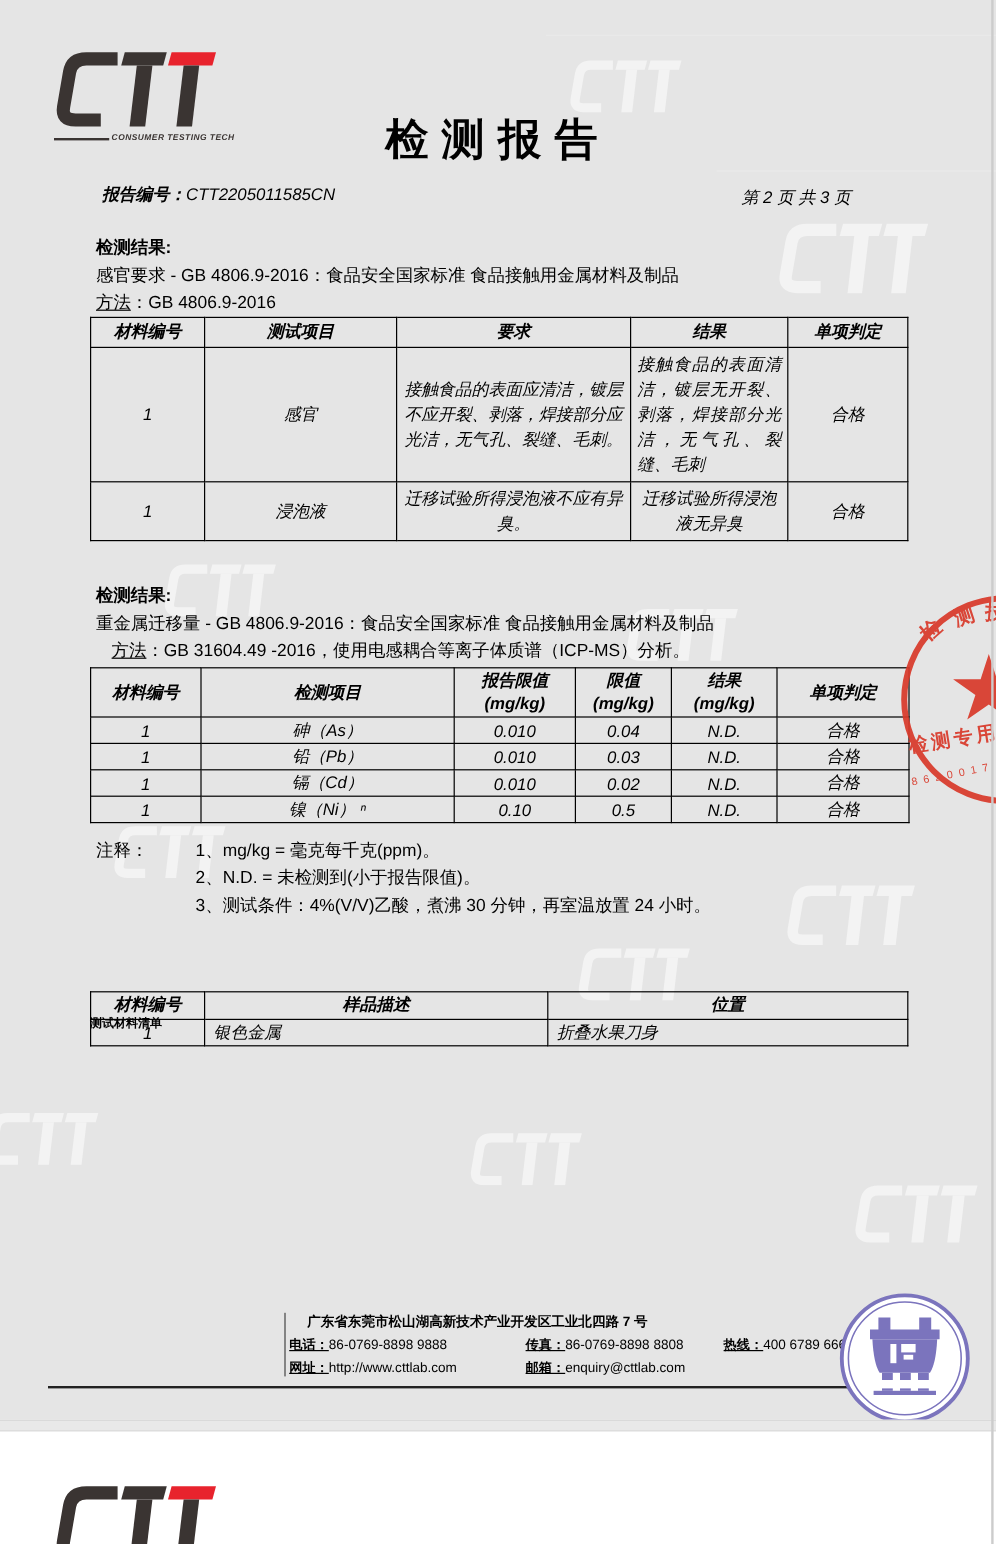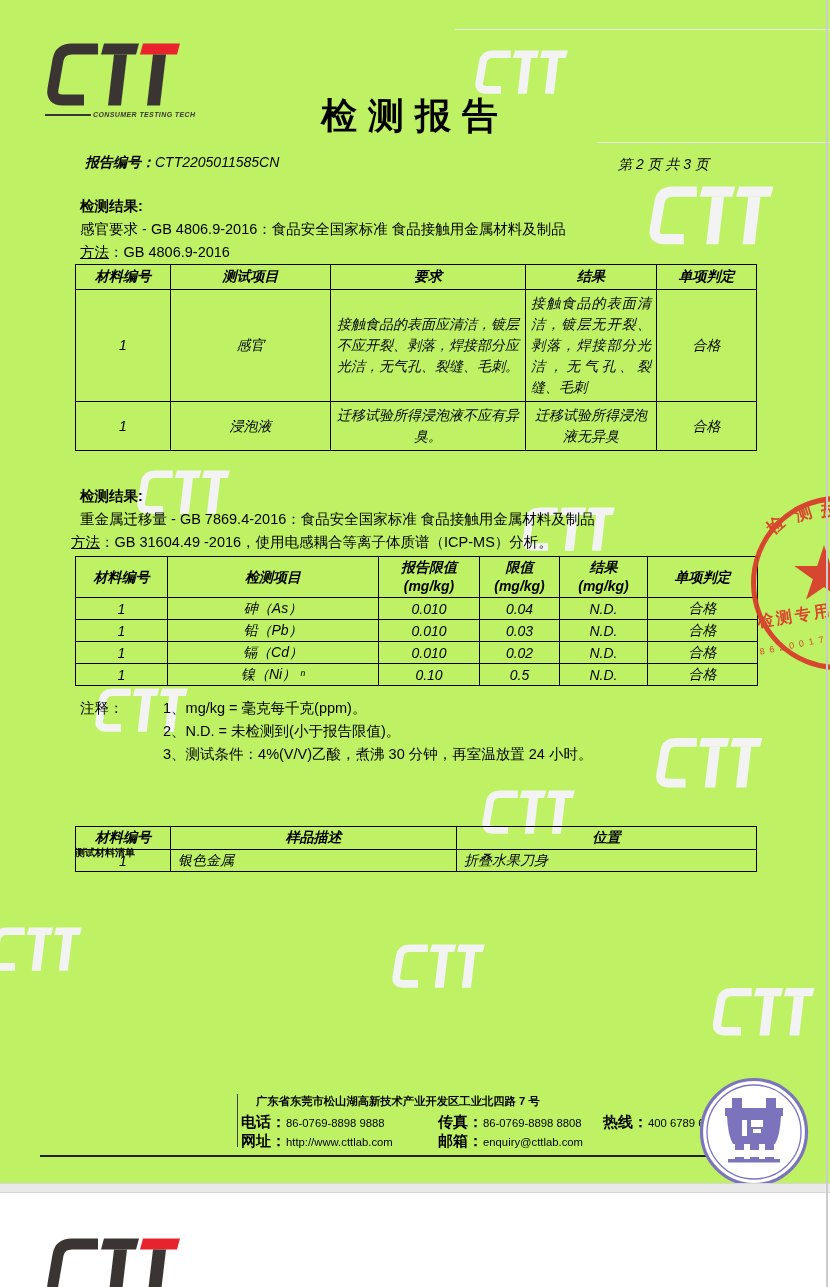--- a/index.html
+++ b/index.html
@@ -1,18 +1,18 @@
 <!DOCTYPE html>
 <html><head>
 <meta charset="utf-8">
 <style>
   html,body{margin:0;padding:0;background:#fff;}
   body{width:830px;font-family:"Liberation Sans",sans-serif;color:#000;position:relative;overflow-x:hidden;}
   .abs{position:absolute;}
-  .page2{position:relative;width:830px;height:1183px;background:#bef264;overflow:hidden;}
+  .page2{position:relative;width:830px;height:1183px;background:#e5e5e5;overflow:hidden;}
   .page-gap{height:8px;background:#e9e9e9;border-top:1px solid #d6d6d6;border-bottom:1px solid #d6d6d6;}
   .page3{position:relative;width:830px;height:95px;background:#fff;overflow:hidden;}
   .edge-line{position:absolute;left:826px;top:0;width:2px;height:1287px;background:#cccccc;z-index:9;}
   .faint{position:absolute;height:1px;background:#e9e9e9;z-index:0;}
 
   
   .logo{width:150px;z-index:2;}
   .logo-sub{display:flex;align-items:center;margin-top:1px;}
   .logo-line{flex:0 0 46px;height:2px;background:#3a3432;margin-left:8px;}
   .logo-sub span{font-style:italic;font-weight:bold;font-size:7px;letter-spacing:.4px;color:#3a3432;margin-left:2px;white-space:nowrap;}
@@ -41,21 +41,21 @@
   .t3 td.ctr{text-align:center;}
 
   .notes-label{left:80px;top:699px;font-weight:normal;font-size:14.5px;z-index:1;}
   .note-item{left:163px;font-size:14.5px;z-index:1;white-space:nowrap;}
 
   .disclaimer{left:45px;top:1046px;width:748px;font-size:10.6px;line-height:16.5px;text-align:justify;z-index:1;}
 
   .company{left:45px;top:1110px;font-size:16.5px;letter-spacing:2.5px;z-index:1;white-space:nowrap;}
   .vdiv{left:237px;top:1094px;width:1px;height:53px;background:#444;z-index:1;}
   .f-row{font-size:11.3px;z-index:1;white-space:nowrap;}
-  .f-row b{font-size:15px;}
+  .f-row b{font-size:11px;text-decoration:underline;}
   .hrule{left:40px;top:1155px;width:717px;height:2px;background:#222;z-index:1;}
 
   
   .stamp-red{left:751px;top:496px;width:174px;height:174px;z-index:3;color:#d93a2b;opacity:.93;}
   .stamp-red .ring{position:absolute;inset:0;border:5px solid #d93a2b;border-radius:50%;}
   .stamp-red .star{position:absolute;left:42px;top:49px;width:62px;height:60px;background:#d93a2b;
     clip-path:polygon(50% 0%,61% 35%,98% 35%,68% 57%,79% 91%,50% 70%,21% 91%,32% 57%,2% 35%,39% 35%);}
   .stamp-red .arc-ch{position:absolute;font-size:17px;font-weight:bold;}
   .stamp-red .st-use{position:absolute;left:6px;top:110px;font-size:16px;font-weight:bold;letter-spacing:3px;transform:rotate(-9deg);}
   .stamp-red .st-num{position:absolute;left:8px;top:144px;font-size:9px;letter-spacing:5px;transform:rotate(-11deg);}
@@ -165,22 +165,22 @@
       <td>1</td>
       <td>浸泡液</td>
       <td>迁移试验所得浸泡液不应有异臭。</td>
       <td>迁移试验所得浸泡液无异臭</td>
       <td>合格</td>
     </tr>
   </tbody>
     </table>
 
   <div class="abs h-bold" style="left:80px;top:487px">检测结果:</div>
-  <div class="abs std-line" style="left:80px;top:510px">重金属迁移量  - GB 7869.4-2016：食品安全国家标准 食品接触用金属材料及制品</div>
-  <div class="abs std-line" style="left:71px;top:533px">
+  <div class="abs std-line" style="left:80px;top:510px">重金属迁移量  - GB 4806.9-2016：食品安全国家标准 食品接触用金属材料及制品</div>
+  <div class="abs std-line" style="left:93px;top:533px">
     <span class="u">方法</span><span>：GB 31604.49 -2016，使用电感耦合等离子体质谱（ICP-MS）分析。</span>
   </div>
 
   <table class="abs t2 content" style="left:75px;top:556px;width:682px">
     <colgroup>
         <col style="width:92px">
         <col style="width:211px">
         <col style="width:101px">
         <col style="width:80px">
         <col style="width:88px">

